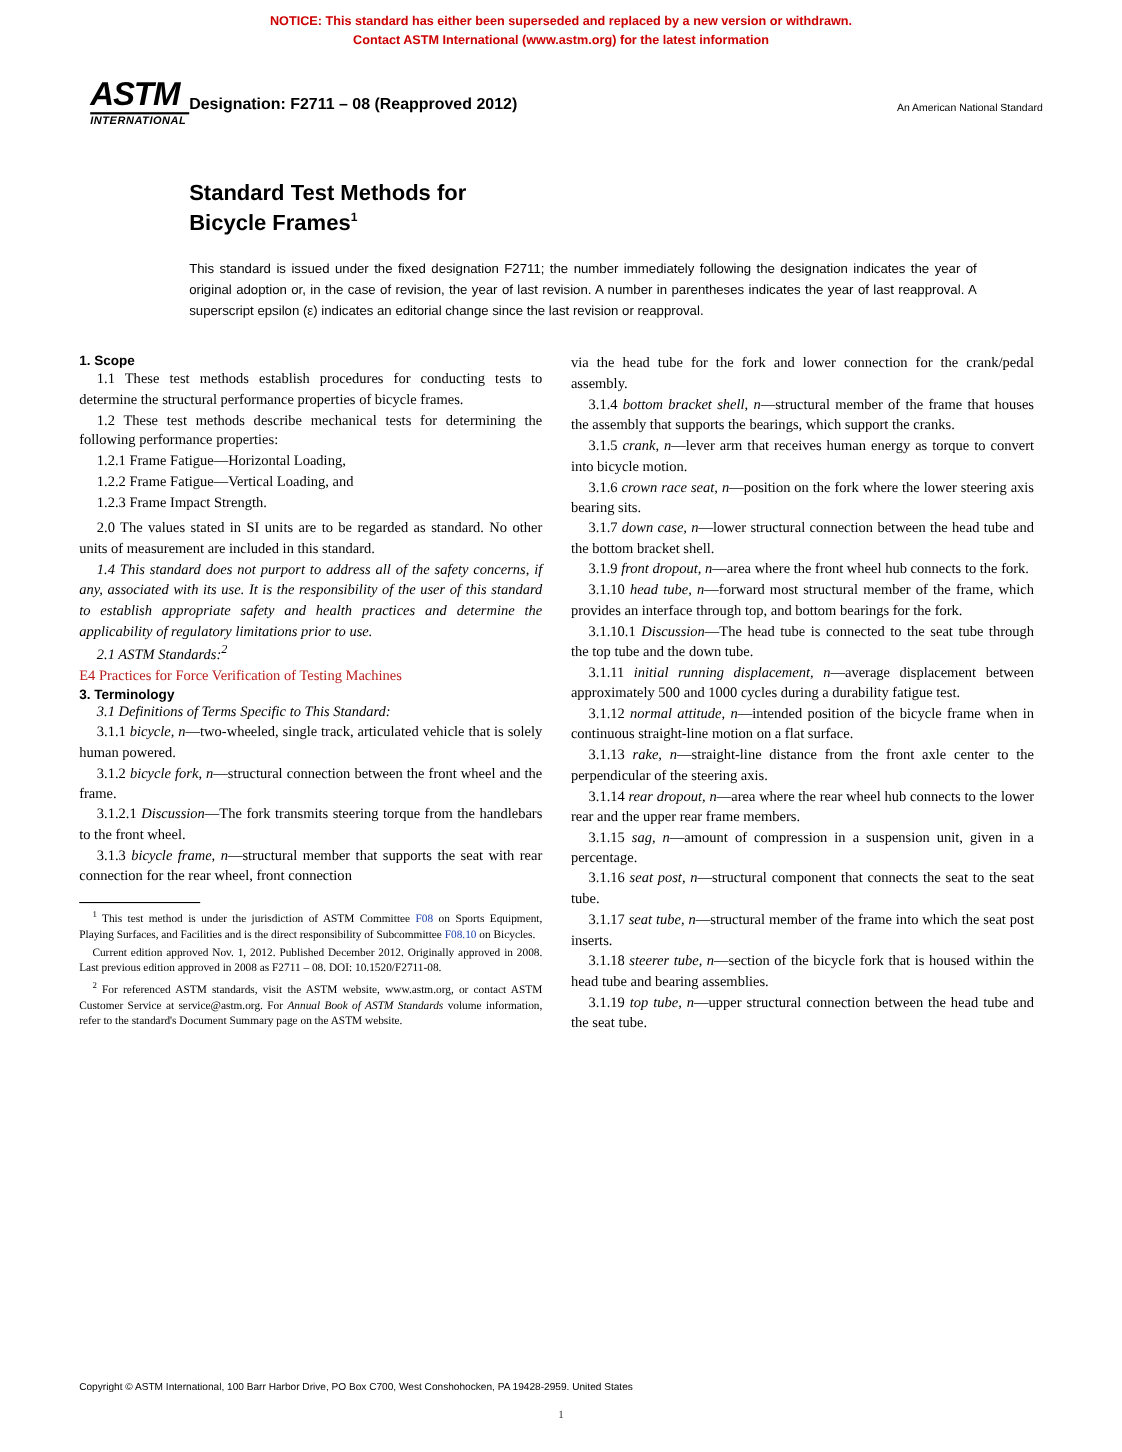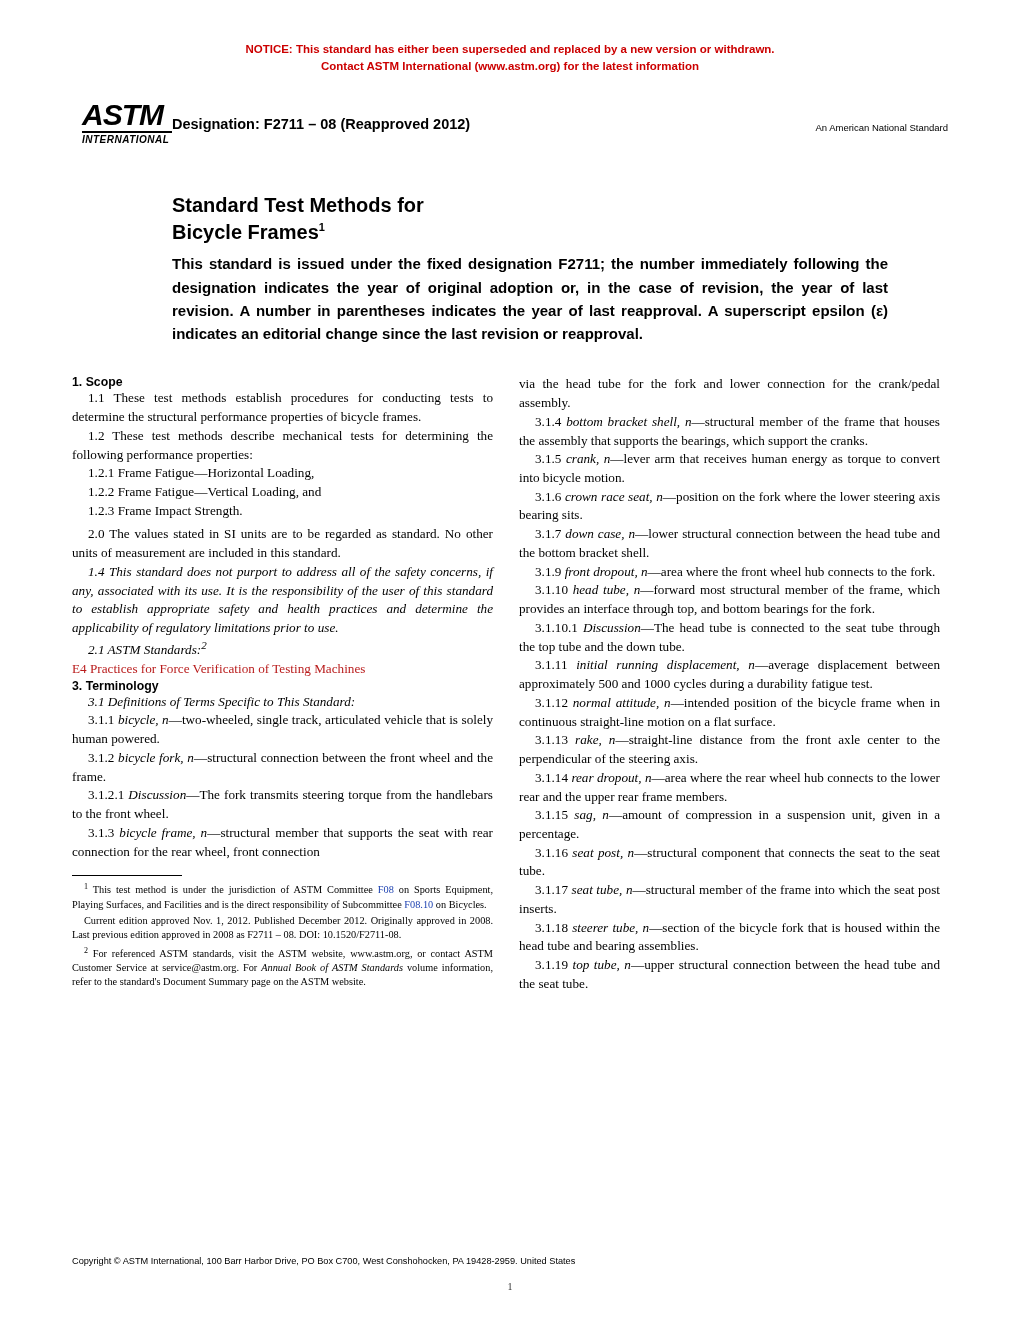--- a/index.html
+++ b/index.html
@@ -11,21 +11,21 @@
     font-family: "Liberation Serif", serif;
     color: #000000;
     position: relative;
     overflow: hidden;
   }
   .page {
     position: absolute;
     left: 0; top: 0;
     width: 1020px;
     height: 1320px;
-    padding: 37px 72px 0 72px;
+    padding: 8px 72px 0 72px;
   }
   .notice {
     text-align: center;
     color: #cc0000;
     font-family: "Liberation Sans", sans-serif;
     font-weight: bold;
     font-size: 11.5px;
     line-height: 1.45;
     margin-top: 4px;
   }
@@ -88,28 +88,27 @@
   .title-block h1 {
     font-family: "Liberation Sans", sans-serif;
     font-size: 20px;
     font-weight: bold;
     line-height: 1.35;
     margin: 0;
   }
   .title-block h1 sup { font-size: 11px; }
 
   .preamble {
-    margin-top: 6px;
+    margin-top: 18px;
     padding-left: 100px;
     padding-right: 60px;
     font-family: "Liberation Sans", sans-serif;
-    font-size: 15px;
+    font-size: 12px;
     line-height: 1.55;
     text-align: justify;
-    font-weight: bold;
   }
 
   .columns {
     margin-top: 30px;
     display: flex;
     gap: 26px;
   }
   .col { width: 421px; }
   .col p, .col h2, .col h3 { margin: 0; }
   .sec-head {

